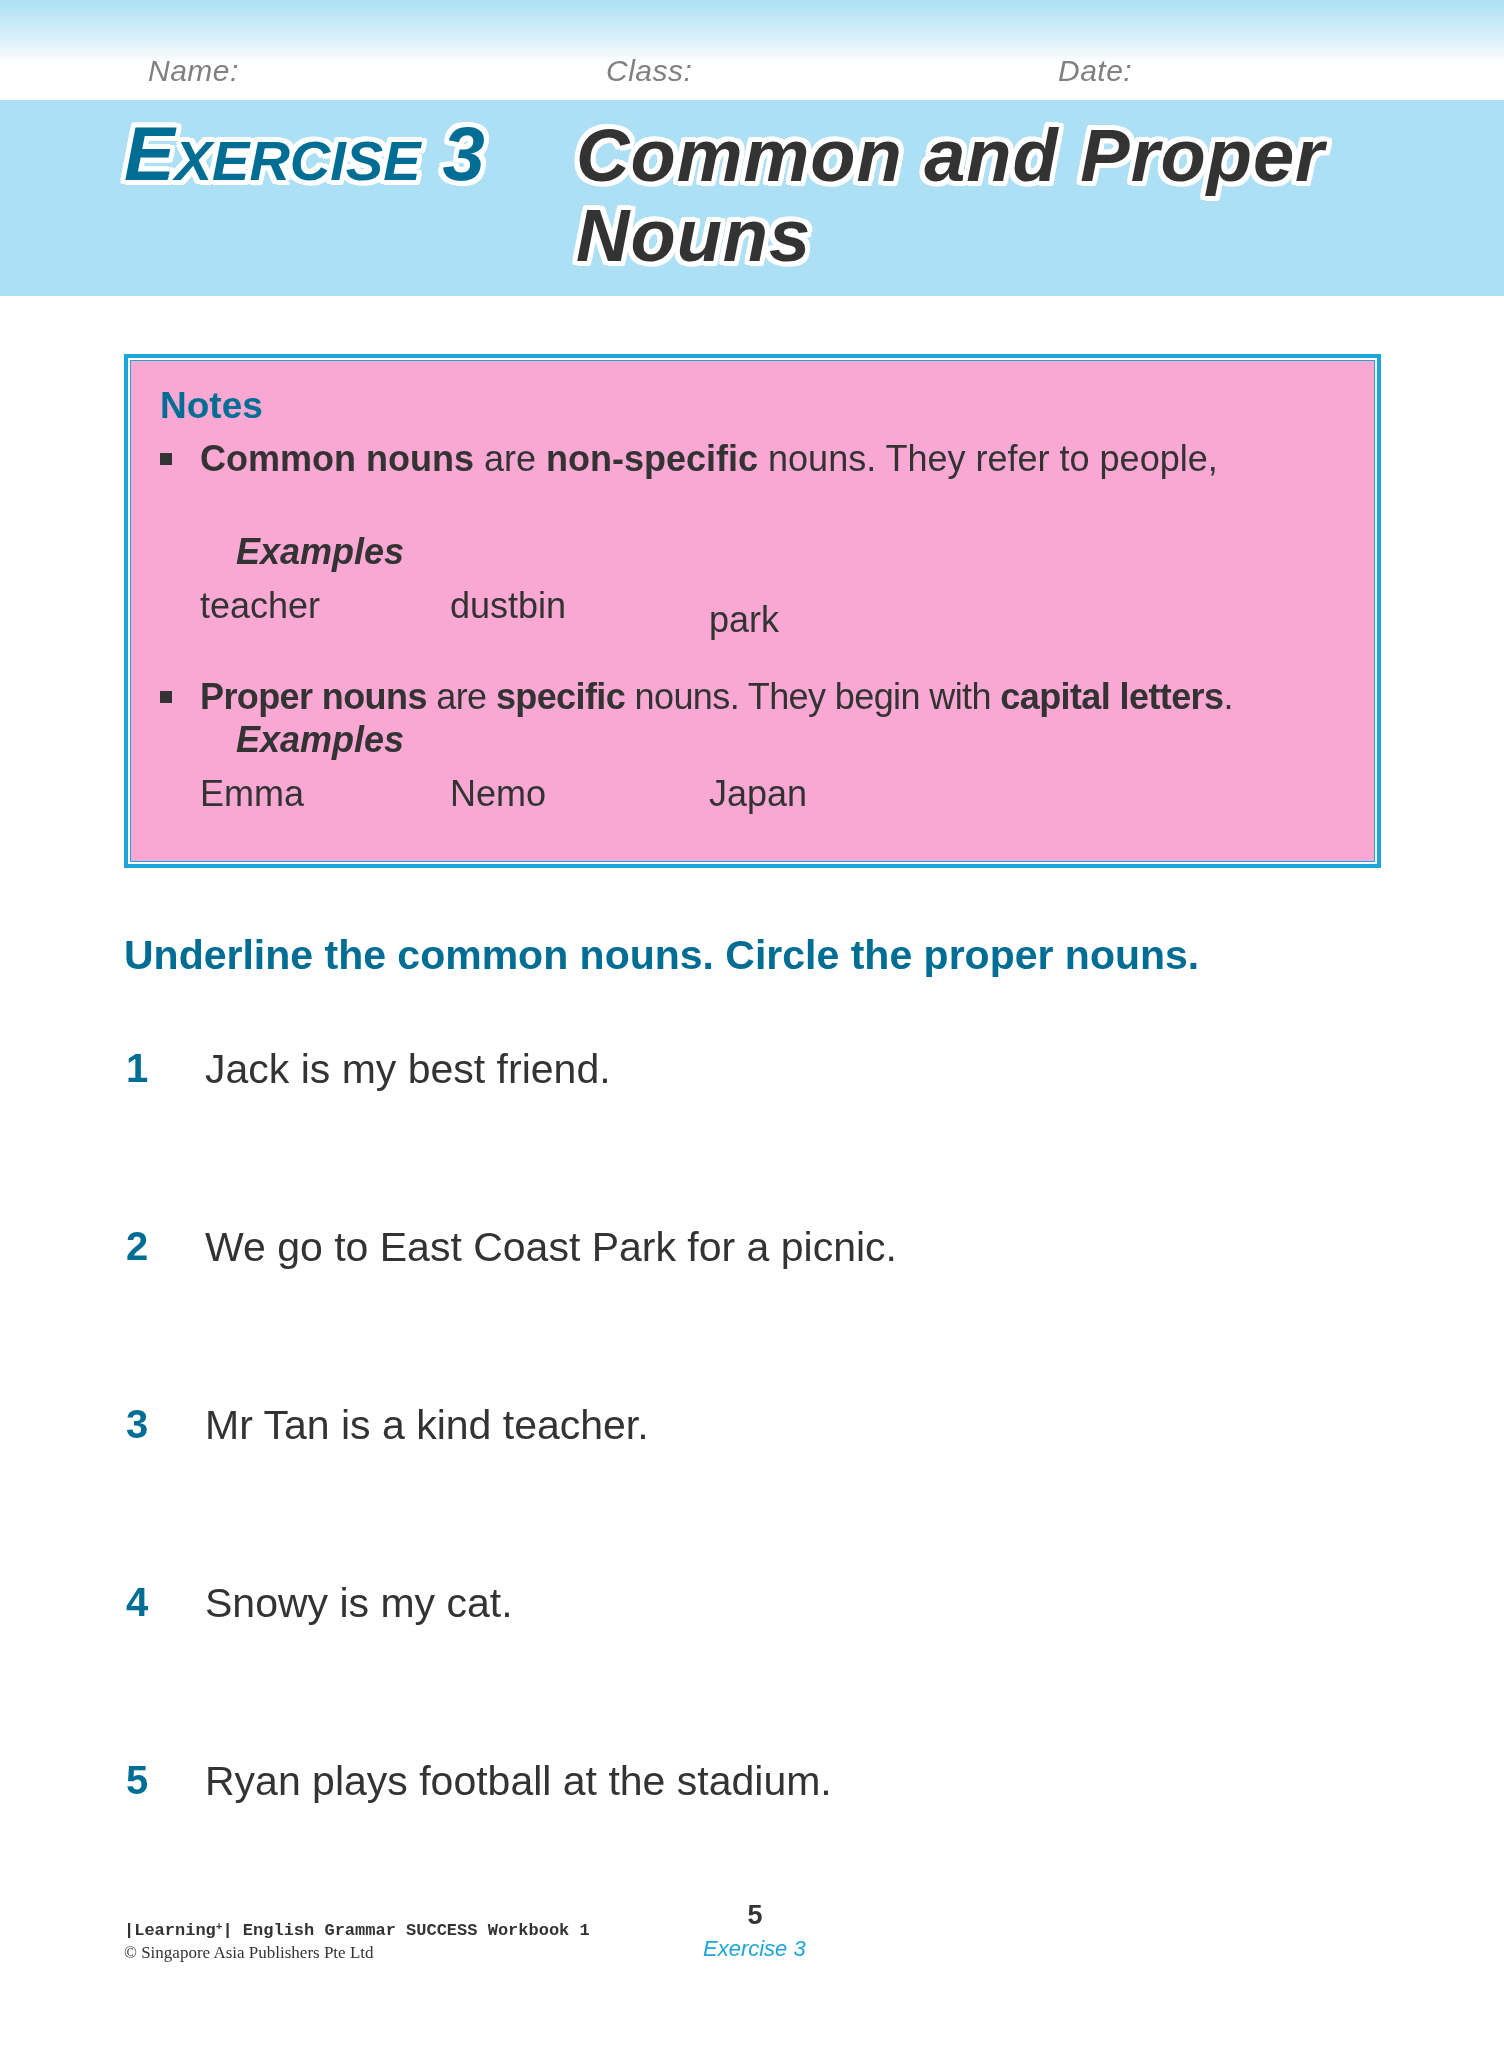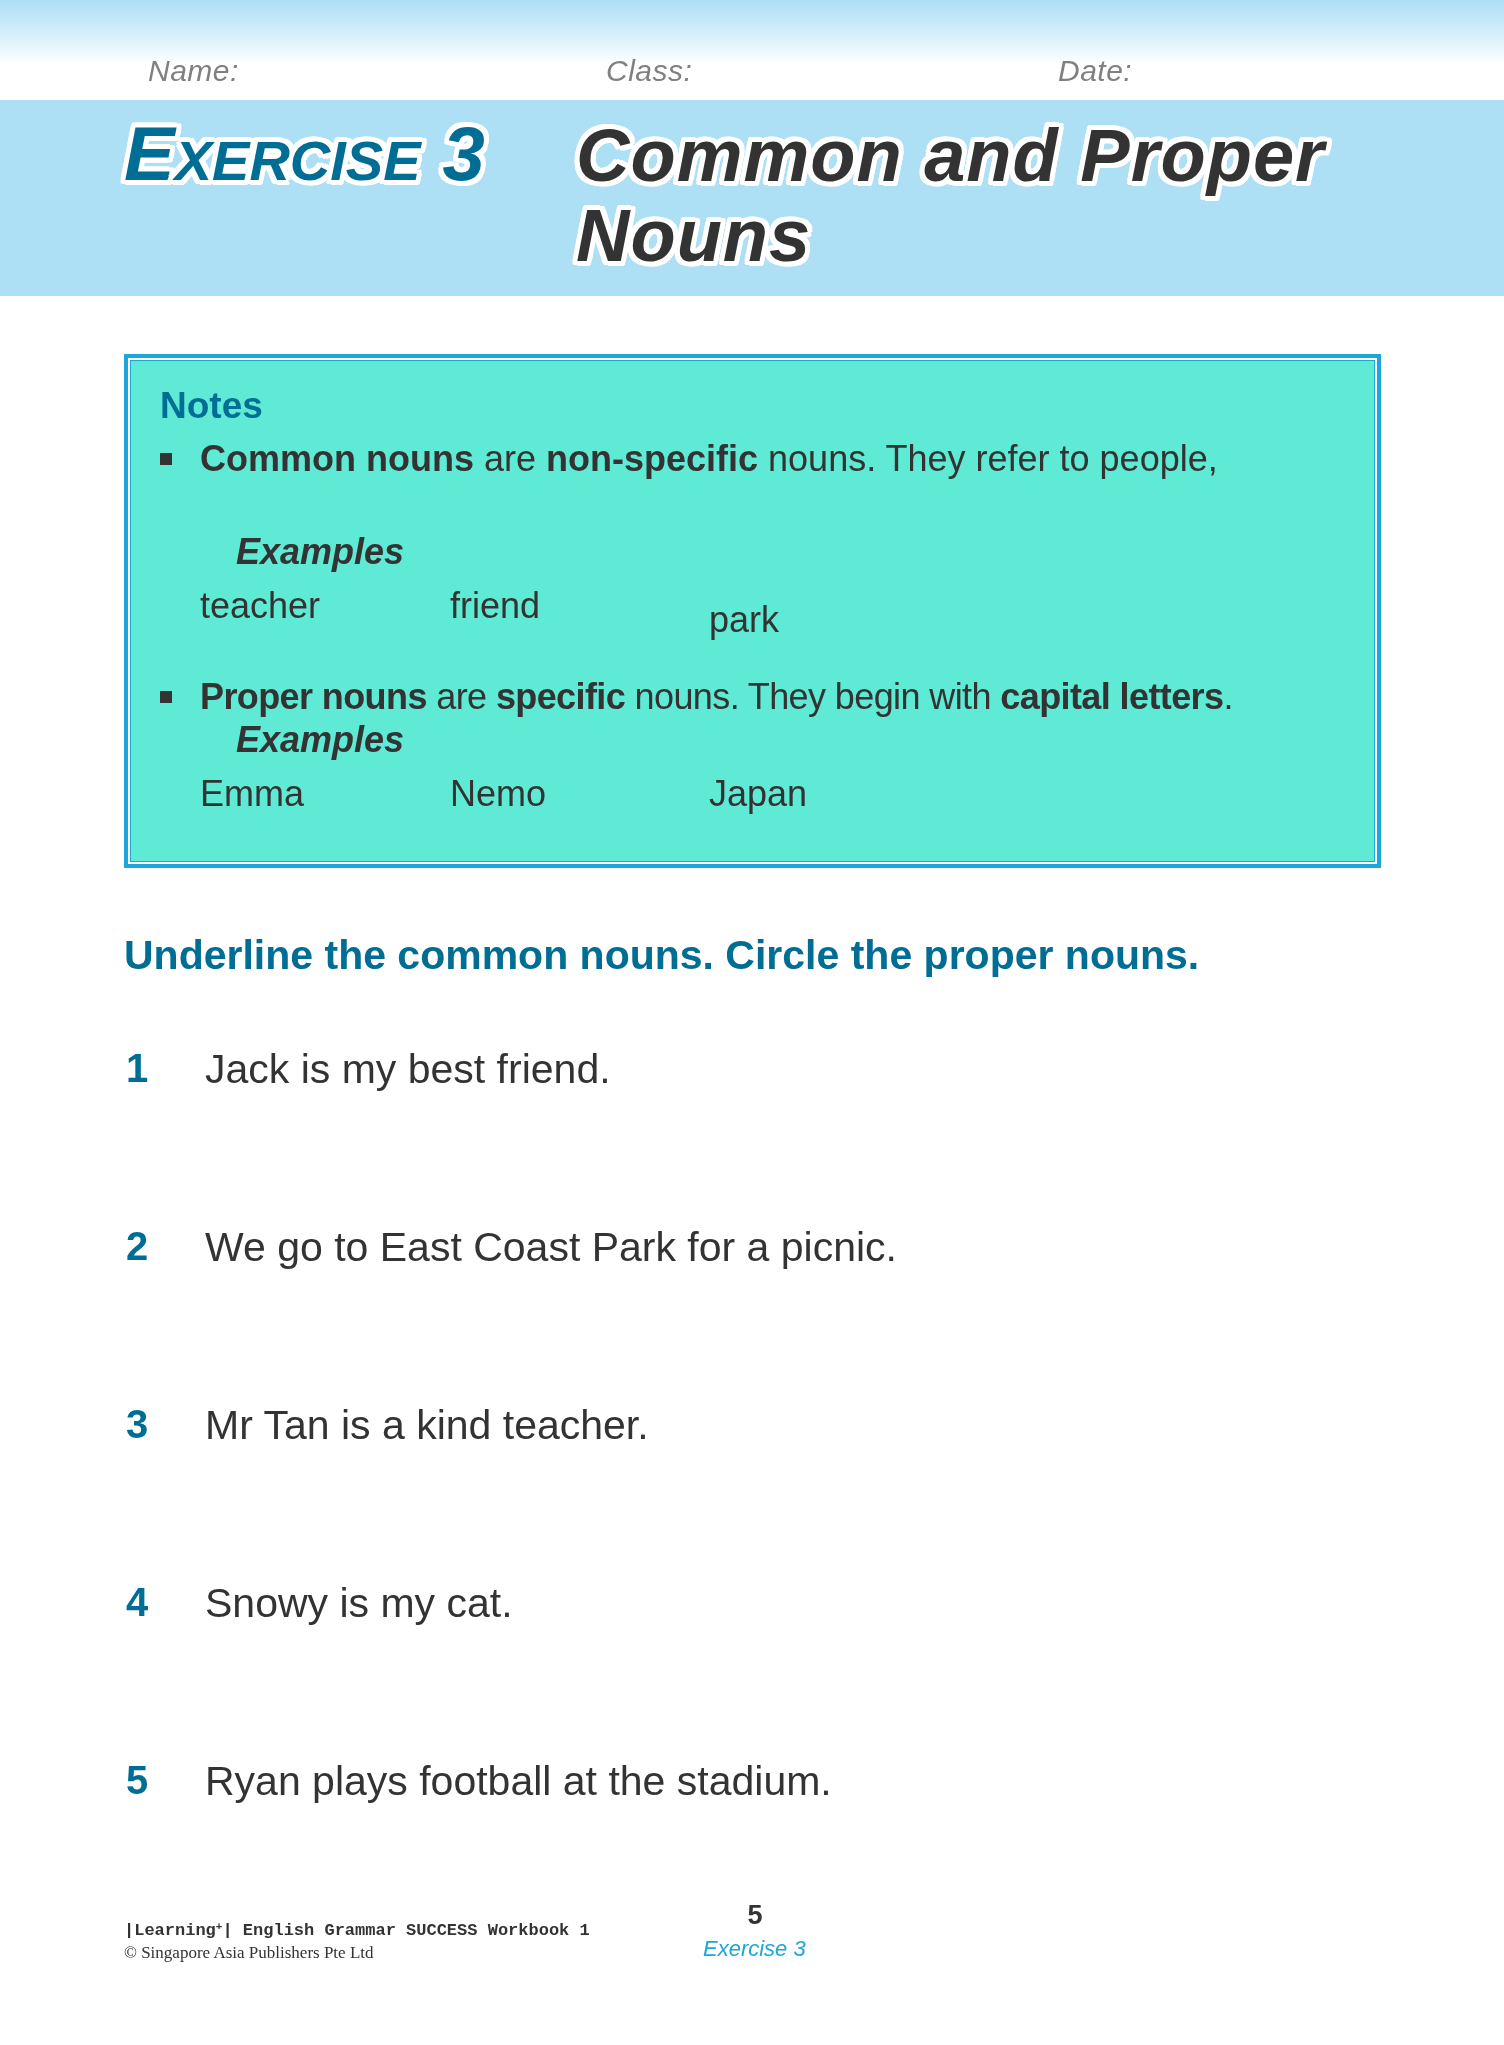--- a/index.html
+++ b/index.html
@@ -86,21 +86,21 @@
       box-sizing: border-box;
       border: 4px solid #1ca6da;
       background: #ffffff;
       padding: 2px;
     }
     .notes-inner {
       width: 100%;
       height: 100%;
       box-sizing: border-box;
       border: 1px solid #1ca6da;
-      background: #5eead4;
+      background: #f9a8d4;
       position: relative;
     }
     .notes-heading {
       position: absolute;
       left: 29px;
       top: 24px;
       font-size: 37px;
       font-weight: bold;
       color: #006d94;
     }
@@ -223,21 +223,21 @@
 <div class="notes-box">
   <div class="notes-inner">
     <div class="notes-heading">Notes</div>
 
     <span class="bullet" style="top:92px;"></span>
     <div class="note-text" style="top:74px;">
       <b>Common nouns</b><span> are </span><b>non-specific</b><span> nouns. They refer to people,</span>
     </div>
     <div class="examples-label" style="top:170px;">Examples</div>
     <div class="example-word" style="left:69px; top:224px;">teacher</div>
-    <div class="example-word" style="left:319px; top:224px;">friend</div>
+    <div class="example-word" style="left:319px; top:224px;">dustbin</div>
     <div class="example-word" style="left:578px; top:238px;">park</div>
 
     <span class="bullet" style="top:330px;"></span>
     <div class="note-text" style="top:312px; letter-spacing:-0.6px;">
       <b>Proper nouns</b><span> are </span><b>specific</b><span> nouns. They begin with </span><b>capital letters</b><span>.</span>
     </div>
     <div class="examples-label" style="top:358px;">Examples</div>
     <div class="example-word" style="left:69px; top:412px;">Emma</div>
     <div class="example-word" style="left:319px; top:412px;">Nemo</div>
     <div class="example-word" style="left:578px; top:412px;">Japan</div>

